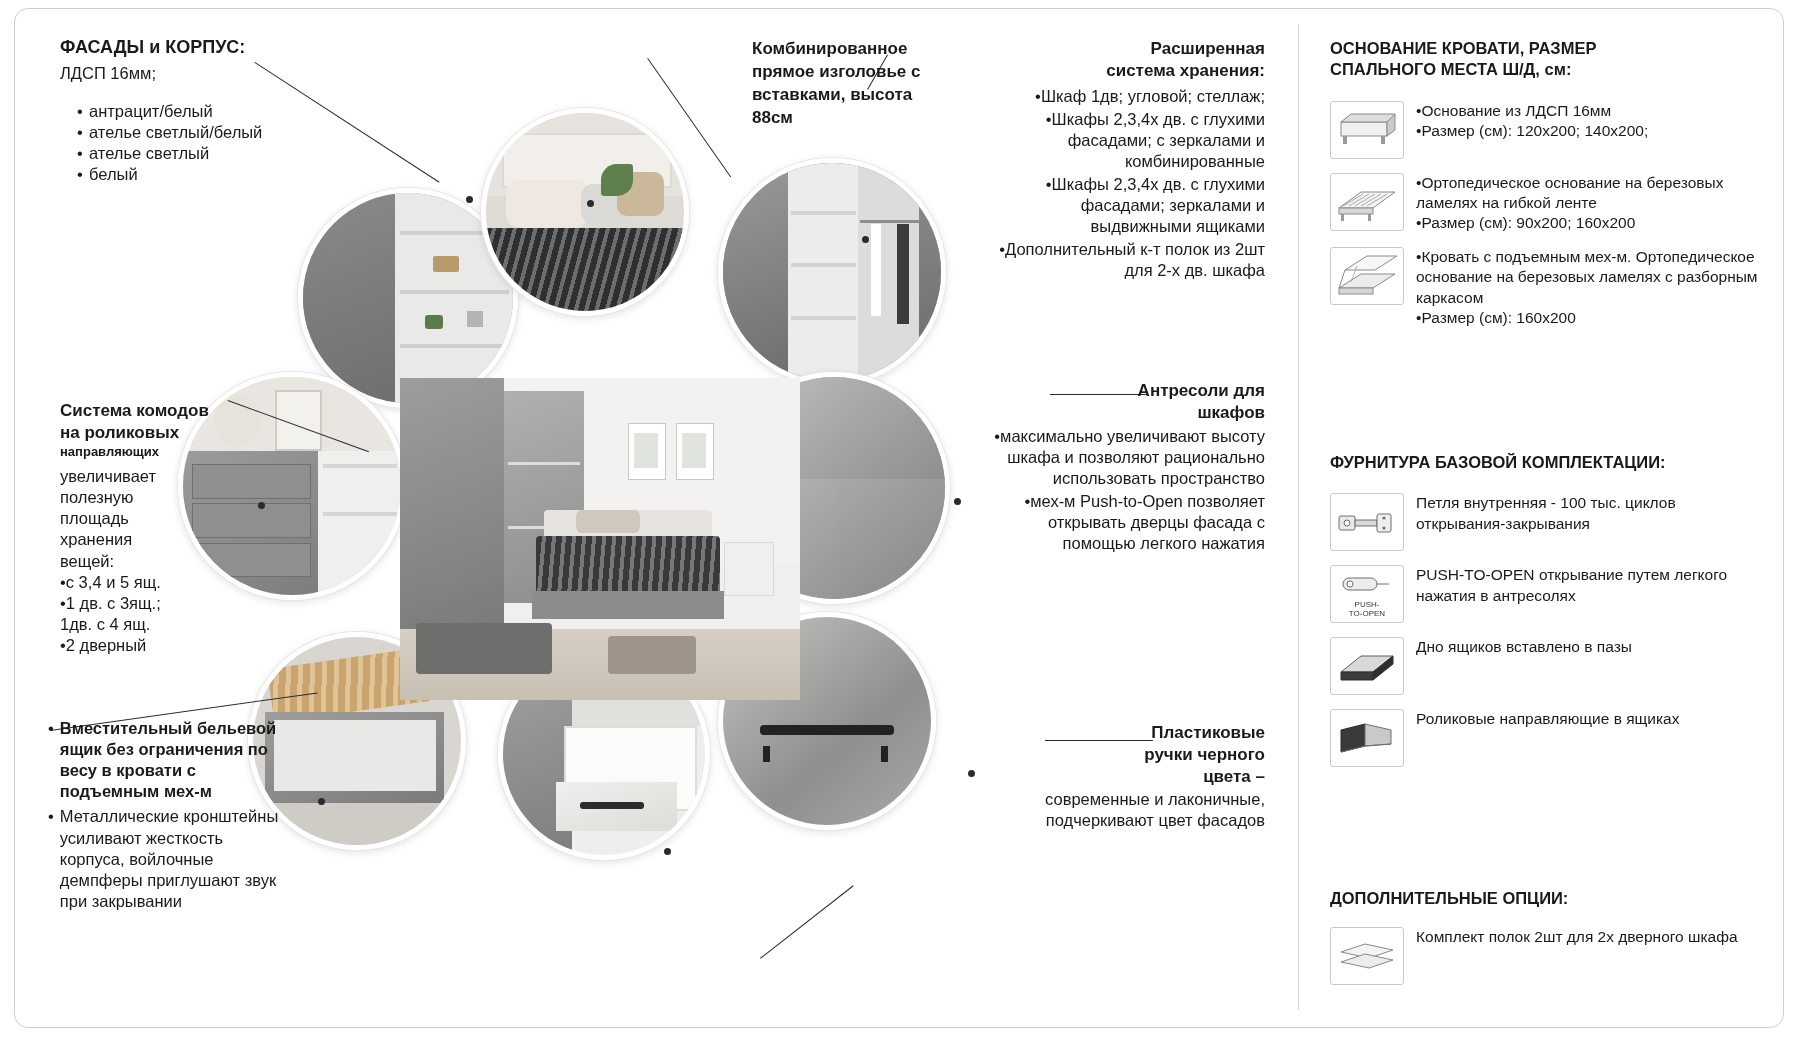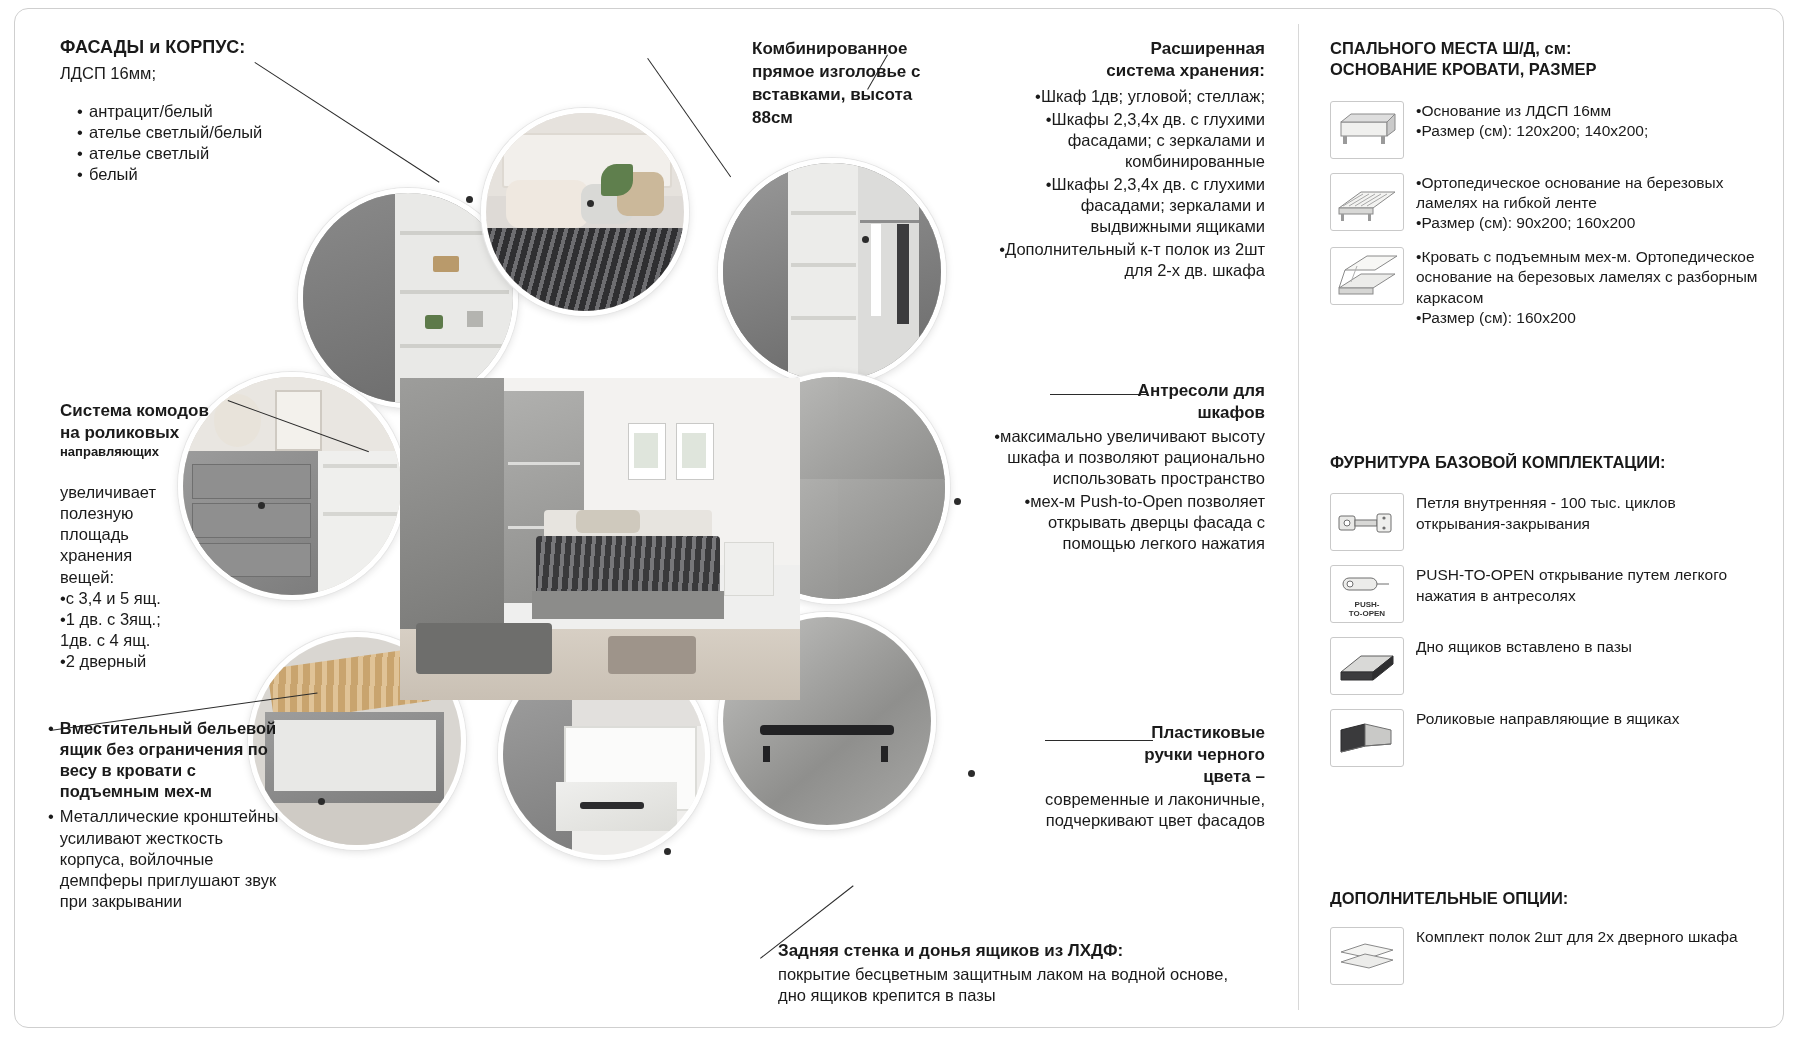--- a/index.html
+++ b/index.html
@@ -210,21 +210,21 @@
       <div style="margin-top:2px;">•<span>Шкафы 2,3,4х дв. с глухими фасадами; с зеркалами и комбинированные</span></div>
       <div style="margin-top:2px;">•<span>Шкафы 2,3,4х дв. с глухими фасадами; зеркалами и выдвижными ящиками</span></div>
       <div style="margin-top:2px;">•<span>Дополнительный к-т полок из 2шт для 2-х дв. шкафа</span></div>
     </div>
   </div>
 
   <div class="txt l" style="left:60px;top:400px;width:210px;">
     <div class="hd" style="font-size:17px;">Система комодов</div>
     <div class="hd" style="font-size:17px;">на роликовых</div>
     <div class="hd" style="font-size:13px;">направляющих</div>
-    <div style="margin-top:22px;width:120px;">увеличивает полезную площадь хранения вещей:</div>
+    <div style="margin-top:6px;width:120px;">увеличивает полезную площадь хранения вещей:</div>
     <div style="width:130px;">
       <div>•<span>с 3,4 и 5 ящ.</span></div>
       <div>•<span>1 дв. с 3ящ.; 1дв. с 4 ящ.</span></div>
       <div>•<span>2 дверный</span></div>
     </div>
   </div>
 
   <div class="txt l" style="left:48px;top:718px;width:240px;">
     <div style="display:flex;gap:6px;">
       <span>•</span>
@@ -243,30 +243,26 @@
     <div style="margin-top:2px;">•<span>мех-м Push-to-Open позволяет открывать дверцы фасада с помощью легкого нажатия</span></div>
   </div>
 
   <div class="txt r" style="left:1000px;top:722px;width:265px;">
     <div class="hd" style="font-size:17px;">Пластиковые</div>
     <div class="hd" style="font-size:17px;">ручки черного</div>
     <div class="hd" style="font-size:17px;">цвета –</div>
     <div style="margin-top:2px;">современные и лаконичные, подчеркивают цвет фасадов</div>
   </div>
 
-  <div class="txt l" style="left:778px;top:940px;width:470px;">
-    <div class="hd" style="font-size:17px;">Задняя стенка и донья ящиков из ЛХДФ:</div>
-    <div style="margin-top:2px;">покрытие бесцветным защитным лаком на водной основе, дно ящиков крепится в пазы</div>
-  </div>
 
   <div class="rcol">
 
     <div style="position:absolute;left:0;top:38px;width:430px;">
+      <div class="rhd">ОСНОВАНИЕ КРОВАТИ, РАЗМЕР</div>
       <div class="rhd">СПАЛЬНОГО МЕСТА Ш/Д, см:</div>
-      <div class="rhd">ОСНОВАНИЕ КРОВАТИ, РАЗМЕР</div>
 
       <div style="margin-top:20px;">
         <div class="rrow">
           <div class="ricon">
             <svg viewBox="0 0 72 56" width="72" height="56">
               <rect x="10" y="20" width="46" height="14" fill="#f0f0ee" stroke="#8a8a8a"></rect>
               <path d="M10 20 L20 12 L64 12 L56 20 Z" fill="#dedede" stroke="#8a8a8a"></path>
               <path d="M56 20 L64 12 L64 28 L56 34 Z" fill="#cacaca" stroke="#8a8a8a"></path>
               <rect x="12" y="34" width="4" height="8" fill="#9a9a9a"></rect>
               <rect x="50" y="34" width="4" height="8" fill="#9a9a9a"></rect>
@@ -332,21 +328,21 @@
           </div>
         </div>
 
         <div class="rrow">
           <div class="ricon">
             <svg viewBox="0 0 72 56" width="72" height="56">
               <rect x="12" y="12" width="34" height="12" rx="6" fill="#ececea" stroke="#6f6f6f"></rect>
               <circle cx="19" cy="18" r="3" fill="#fff" stroke="#6f6f6f"></circle>
               <path d="M46 18 L58 18" stroke="#6f6f6f"></path>
             </svg>
-            <div style="position:absolute;left:0;bottom:4px;width:100%;text-align:center;font-size:8px;font-weight:bold;line-height:1.1;color:#333;">
+            <div style="position:absolute;left:0;bottom:4px;width:100%;text-align:center;font-size:8px;font-weight:normal;line-height:1.1;color:#333;">
               <div>PUSH-</div>
               <div>TO-OPEN</div>
             </div>
           </div>
           <div class="rtext">
             <span class="b">PUSH-TO-OPEN </span><span>открывание путем легкого нажатия в антресолях</span>
           </div>
         </div>
 
         <div class="rrow">

